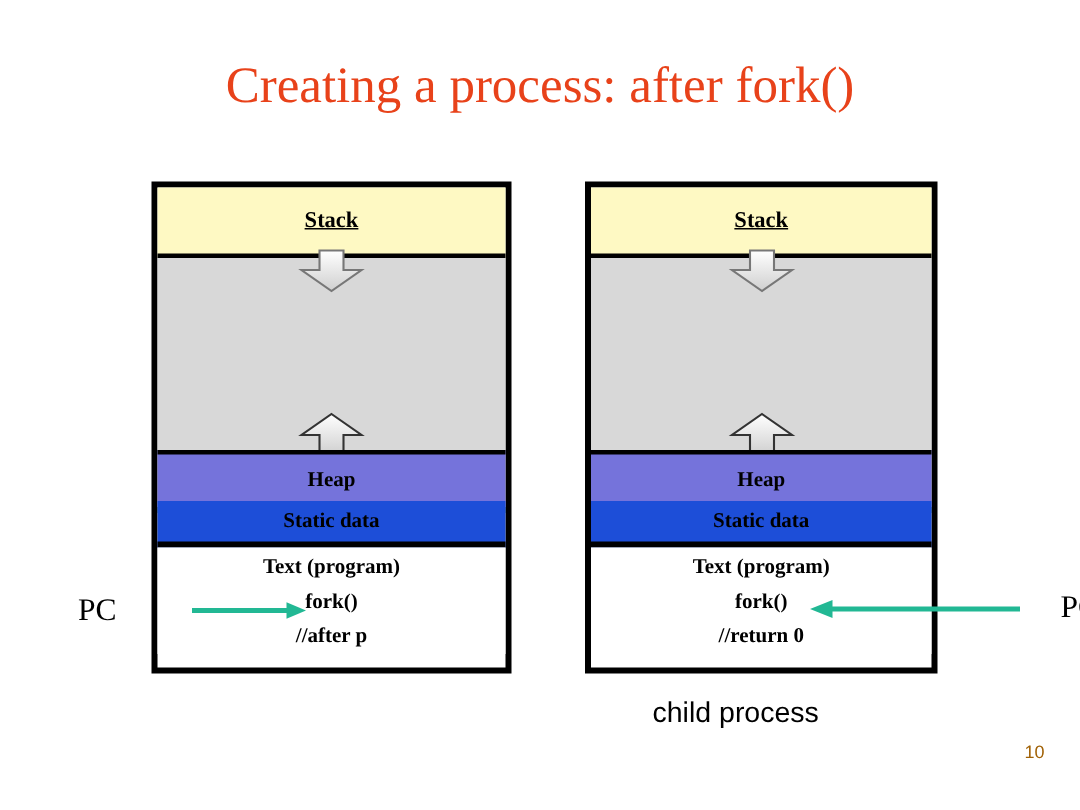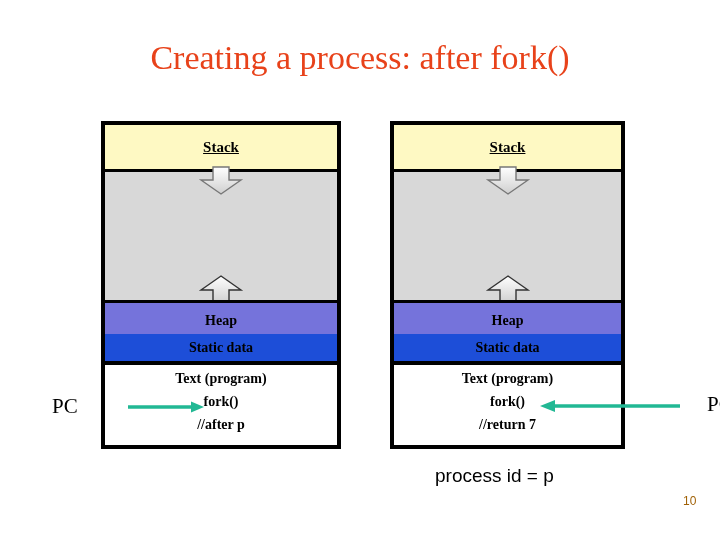--- a/index.html
+++ b/index.html
@@ -236,36 +236,36 @@
       <span>Heap</span>
     </div>
 
     <div class="band band-static">
       <span>Static data</span>
     </div>
 
     <div class="band band-text">
       <span class="tline">Text (program)</span>
       <span class="tline">fork()</span>
-      <span class="tline">//return 7</span>
+      <span class="tline">//return 0</span>
     </div>
   </div>
 
   <div class="pc-label lft">PC</div>
   <svg class="pc-arrow lft" viewBox="0 0 76 14" preserveAspectRatio="none">
     <line x1="0" y1="7" x2="66" y2="7" stroke="#22B894" stroke-width="3.4"></line>
     <polygon points="76,7 63,1.5 63,12.5" fill="#22B894"></polygon>
   </svg>
 
   <div class="pc-label rgt">PC</div>
   <svg class="pc-arrow rgt" viewBox="0 0 140 14" preserveAspectRatio="none">
     <line x1="140" y1="7" x2="14" y2="7" stroke="#22B894" stroke-width="3.4"></line>
     <polygon points="0,7 15,1 15,13" fill="#22B894"></polygon>
   </svg>
 
 
   <div class="caption child">
-    <div>process id = p</div>
+    <div>child process</div>
   </div>
 
   <div class="page-number">10</div>
 
 </div>
 
 </body></html>

